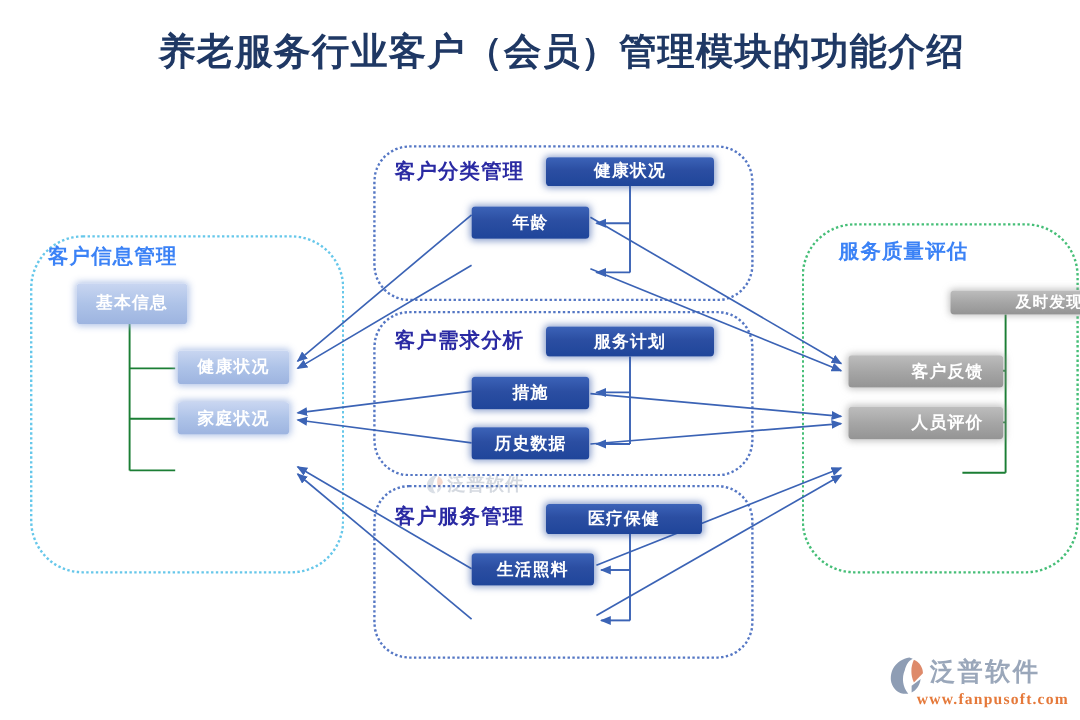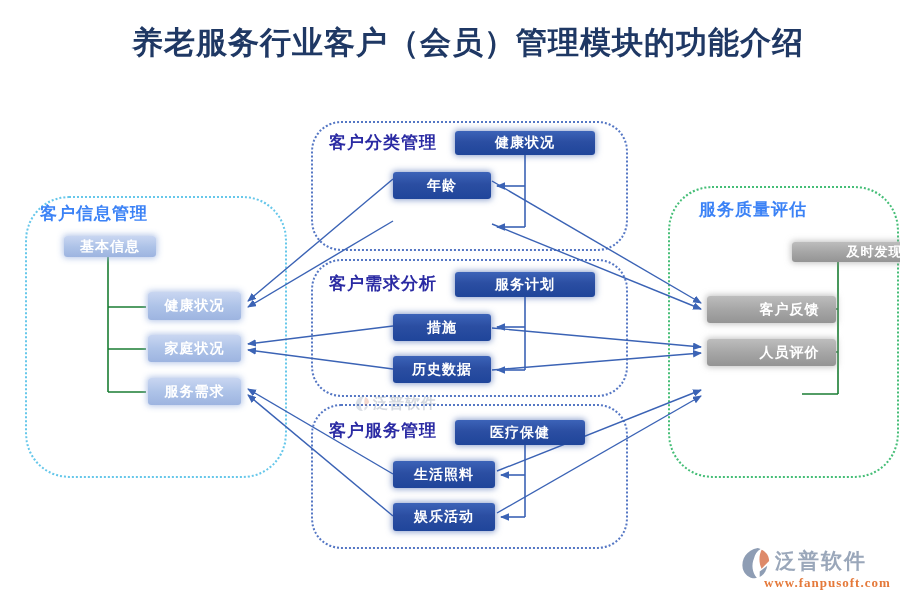--- a/index.html
+++ b/index.html
@@ -101,35 +101,33 @@
     <line x1="393" y1="516" x2="248" y2="395" stroke="#3B63B5" stroke-width="1.4" marker-end="url(#arrowB)"></line>
 
     <line x1="492" y1="181" x2="701" y2="303" stroke="#3B63B5" stroke-width="1.4" marker-end="url(#arrowB)"></line>
     <line x1="492" y1="224" x2="701" y2="309" stroke="#3B63B5" stroke-width="1.4" marker-end="url(#arrowB)"></line>
     <line x1="492" y1="328" x2="701" y2="347" stroke="#3B63B5" stroke-width="1.4" marker-end="url(#arrowB)"></line>
     <line x1="492" y1="370" x2="701" y2="353" stroke="#3B63B5" stroke-width="1.4" marker-end="url(#arrowB)"></line>
     <line x1="497" y1="471" x2="701" y2="390" stroke="#3B63B5" stroke-width="1.4" marker-end="url(#arrowB)"></line>
     <line x1="497" y1="513" x2="701" y2="396" stroke="#3B63B5" stroke-width="1.4" marker-end="url(#arrowB)"></line>
   </svg>
 
-  <div class="chip chip-light" style="left:64px;top:236px;width:92px;height:21px;font-size:14px;">基本信息</div>
+  <div class="chip chip-light" style="left:64px;top:236px;width:92px;height:34px;font-size:14px;">基本信息</div>
   <div class="chip chip-light" style="left:148px;top:292px;width:93px;height:28px;">健康状况</div>
   <div class="chip chip-light" style="left:148px;top:335px;width:93px;height:27px;">家庭状况</div>
-  <div class="chip chip-light" style="left:148px;top:378px;width:93px;height:27px;">服务需求</div>
 
   <div class="chip chip-dark" style="left:455px;top:131px;width:140px;height:24px;">健康状况</div>
   <div class="chip chip-dark" style="left:393px;top:172px;width:98px;height:27px;">年龄</div>
 
   <div class="chip chip-dark" style="left:393px;top:314px;width:98px;height:27px;">措施</div>
   <div class="chip chip-dark" style="left:455px;top:272px;width:140px;height:25px;">服务计划</div>
   <div class="chip chip-dark" style="left:393px;top:356px;width:98px;height:27px;">历史数据</div>
 
   <div class="chip chip-dark" style="left:455px;top:420px;width:130px;height:25px;">医疗保健</div>
   <div class="chip chip-dark" style="left:393px;top:461px;width:102px;height:27px;">生活照料</div>
-  <div class="chip chip-dark" style="left:393px;top:503px;width:102px;height:28px;">娱乐活动</div>
 
   <div class="chip chip-gray" style="left:792px;top:242px;width:93px;height:20px;font-size:13px;">及时发现</div>
   <div class="chip chip-gray" style="left:707px;top:296px;width:93px;height:27px;">客户反馈</div>
   <div class="chip chip-gray" style="left:707px;top:339px;width:93px;height:27px;">人员评价</div>
 
   <div class="abs" id="watermark">
     <svg width="16" height="17" viewBox="0 0 34 36">
       <path d="M20 2 C8 4 2 14 4 24 C6 31 12 35 19 34 C14 28 13 20 16 13 C17 9 19 5 23 3 Z" fill="#8E9DB4"></path>
       <path d="M24 4 C29 6 32 11 32 16 L24 24 C21 18 21 10 24 4 Z" fill="#DE8A6A"></path>
       <path d="M22 27 L30 21 C29 27 26 31 22 33 Z" fill="#8E9DB4"></path>

